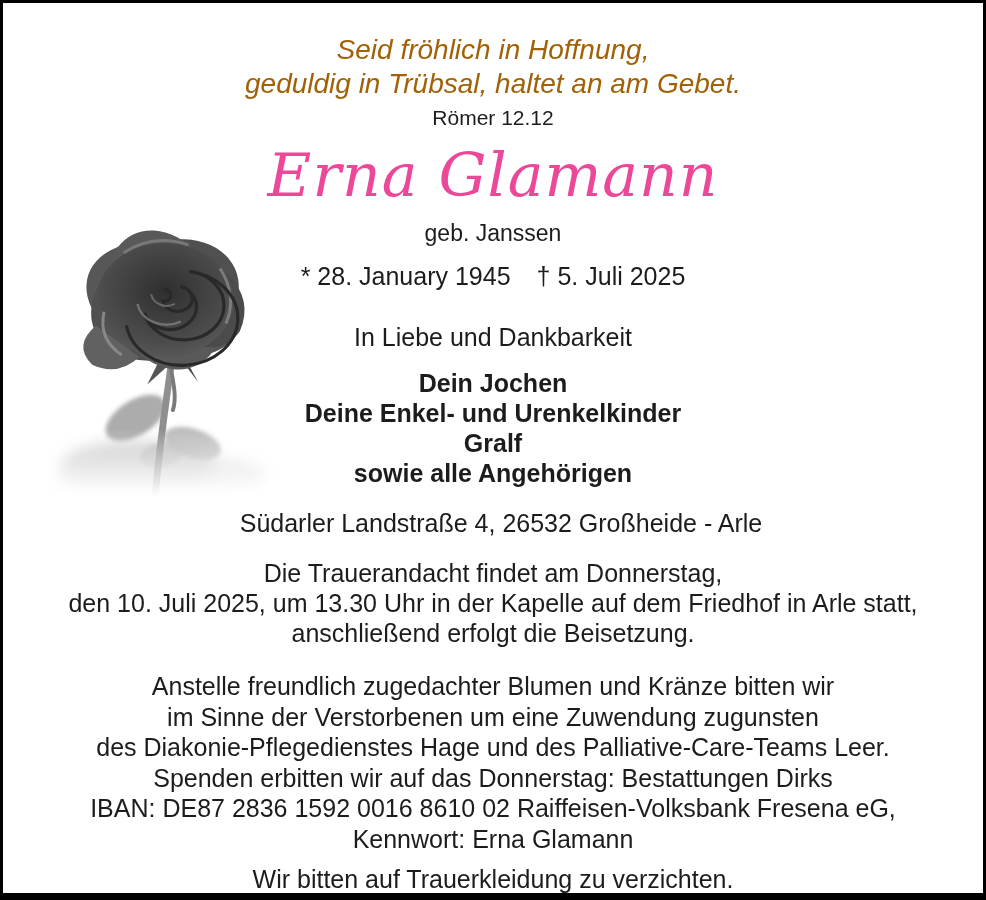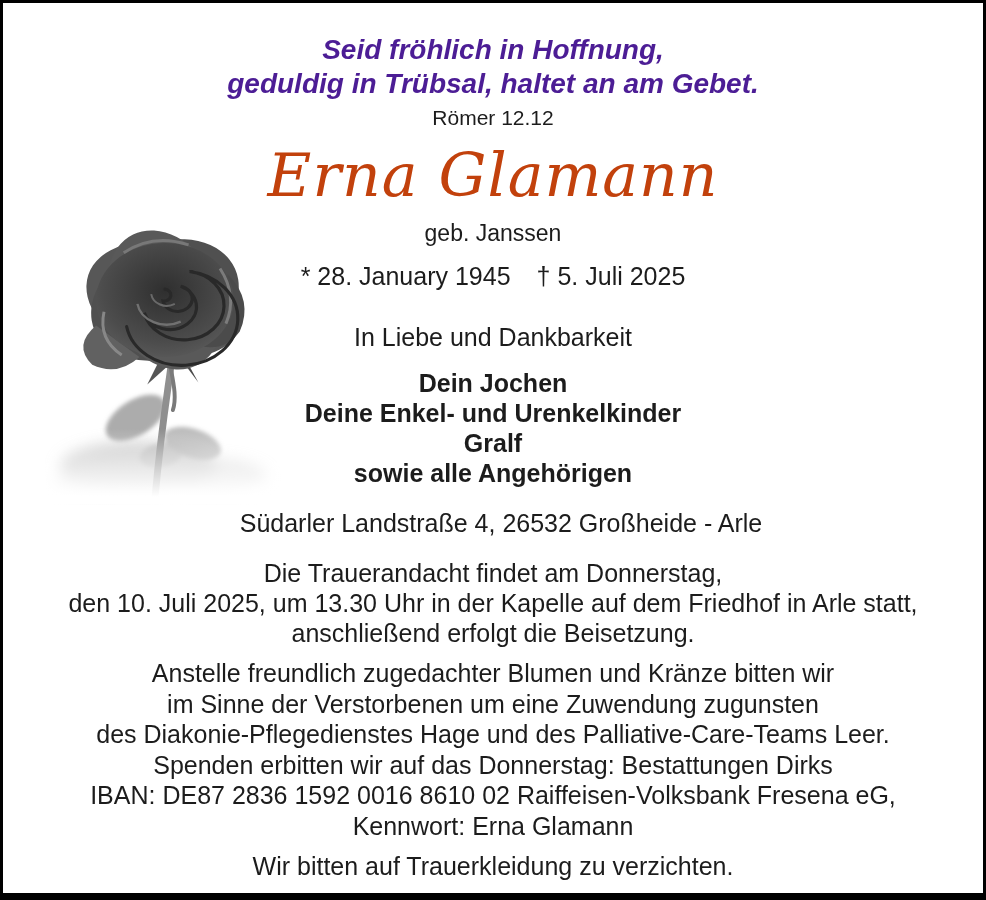--- a/index.html
+++ b/index.html
@@ -23,35 +23,34 @@
   .content {
     position: relative;
     z-index: 2;
     padding-top: 30px;
   }
   .line { white-space: nowrap; }
   .quote-line {
     font-style: italic;
     font-size: 28px;
     line-height: 34px;
-    color: #4c1d95;
-    font-weight: bold;
+    color: #a16207;
   }
   .quote-source {
     font-size: 21px;
     line-height: 26px;
     margin-top: 4px;
   }
   .deceased-name {
     font-family: "DejaVu Serif", serif;
     font-style: italic;
     font-size: 60px;
     line-height: 64px;
     margin-top: 12px;
-    color: #c2410c;
+    color: #ec4899;
     letter-spacing: 1px;
   }
   .maiden-name {
     font-size: 23px;
     line-height: 28px;
     margin-top: 12px;
   }
   .dates {
     font-size: 25px;
     line-height: 31px;
@@ -74,21 +73,21 @@
     line-height: 30px;
     margin-top: 20px;
     padding-left: 16px;
   }
   .service {
     margin-top: 20px;
     font-size: 25px;
     line-height: 30px;
   }
   .donation {
-    margin-top: 10px;
+    margin-top: 23px;
     font-size: 25px;
     line-height: 30.5px;
   }
   .closing {
     font-size: 25px;
     line-height: 30px;
     margin-top: 10px;
   }
   .rose-wrap {
     position: absolute;

